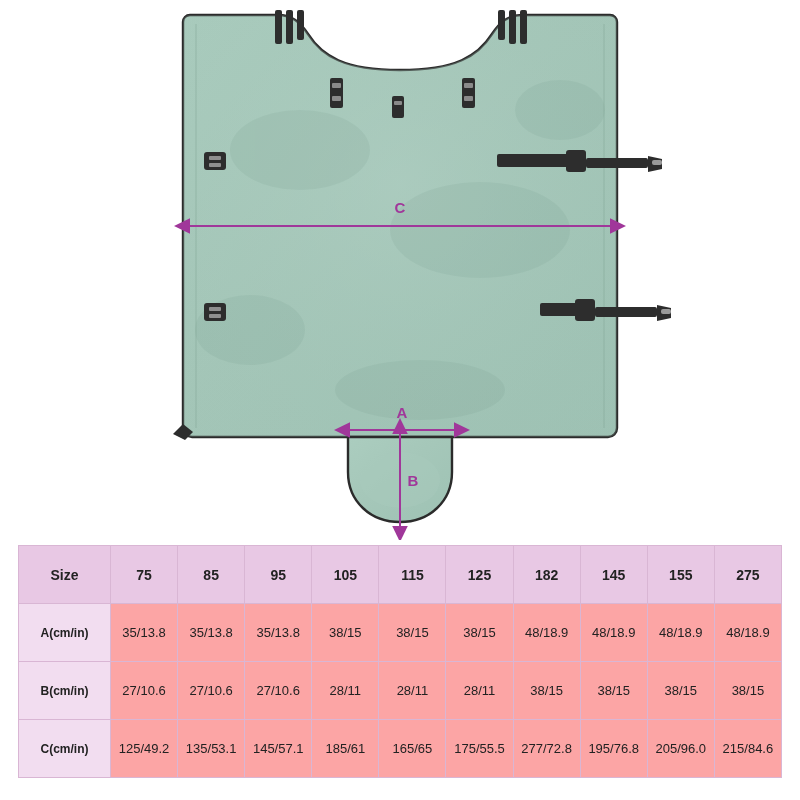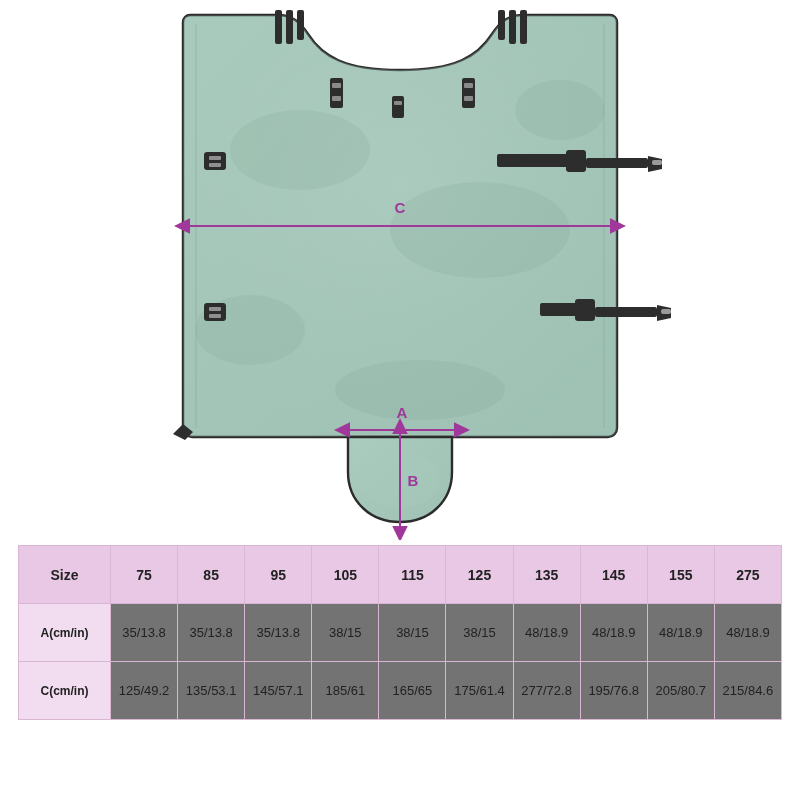--- a/index.html
+++ b/index.html
@@ -55,21 +55,21 @@
     background: #e8c8e4;
     font-weight: bold;
     font-size: 14px;
   }
   table.size-table tbody th {
     background: #f2ddf0;
     font-weight: bold;
     font-size: 12px;
   }
   table.size-table tbody td {
-    background: #737373;
+    background: #fca5a5;
   }
   table.size-table col.label-col {
     width: 92px;
   }
 </style>
 </head>
 <body>
 
 <div id="diagram-area">
   <svg id="diagram-svg" width="800" height="540" viewBox="0 0 800 540" xmlns="http://www.w3.org/2000/svg">
@@ -217,48 +217,61 @@
     </colgroup>
     <thead>
       <tr>
         <th>Size</th>
         <th>75</th>
         <th>85</th>
         <th>95</th>
         <th>105</th>
         <th>115</th>
         <th>125</th>
-        <th>135</th>
+        <th>182</th>
         <th>145</th>
         <th>155</th>
         <th>275</th>
       </tr>
     </thead>
     <tbody>
       <tr>
         <th>A(cm/in)</th>
         <td>35/13.8</td>
         <td>35/13.8</td>
         <td>35/13.8</td>
         <td>38/15</td>
         <td>38/15</td>
         <td>38/15</td>
         <td>48/18.9</td>
         <td>48/18.9</td>
         <td>48/18.9</td>
         <td>48/18.9</td>
+      </tr>
+      <tr>
+        <th>B(cm/in)</th>
+        <td>27/10.6</td>
+        <td>27/10.6</td>
+        <td>27/10.6</td>
+        <td>28/11</td>
+        <td>28/11</td>
+        <td>28/11</td>
+        <td>38/15</td>
+        <td>38/15</td>
+        <td>38/15</td>
+        <td>38/15</td>
       </tr>
       <tr>
         <th>C(cm/in)</th>
         <td>125/49.2</td>
         <td>135/53.1</td>
         <td>145/57.1</td>
         <td>185/61</td>
         <td>165/65</td>
-        <td>175/61.4</td>
+        <td>175/55.5</td>
         <td>277/72.8</td>
         <td>195/76.8</td>
-        <td>205/80.7</td>
+        <td>205/96.0</td>
         <td>215/84.6</td>
       </tr>
     </tbody>
   </table>
 </div>
 
 </body></html>

